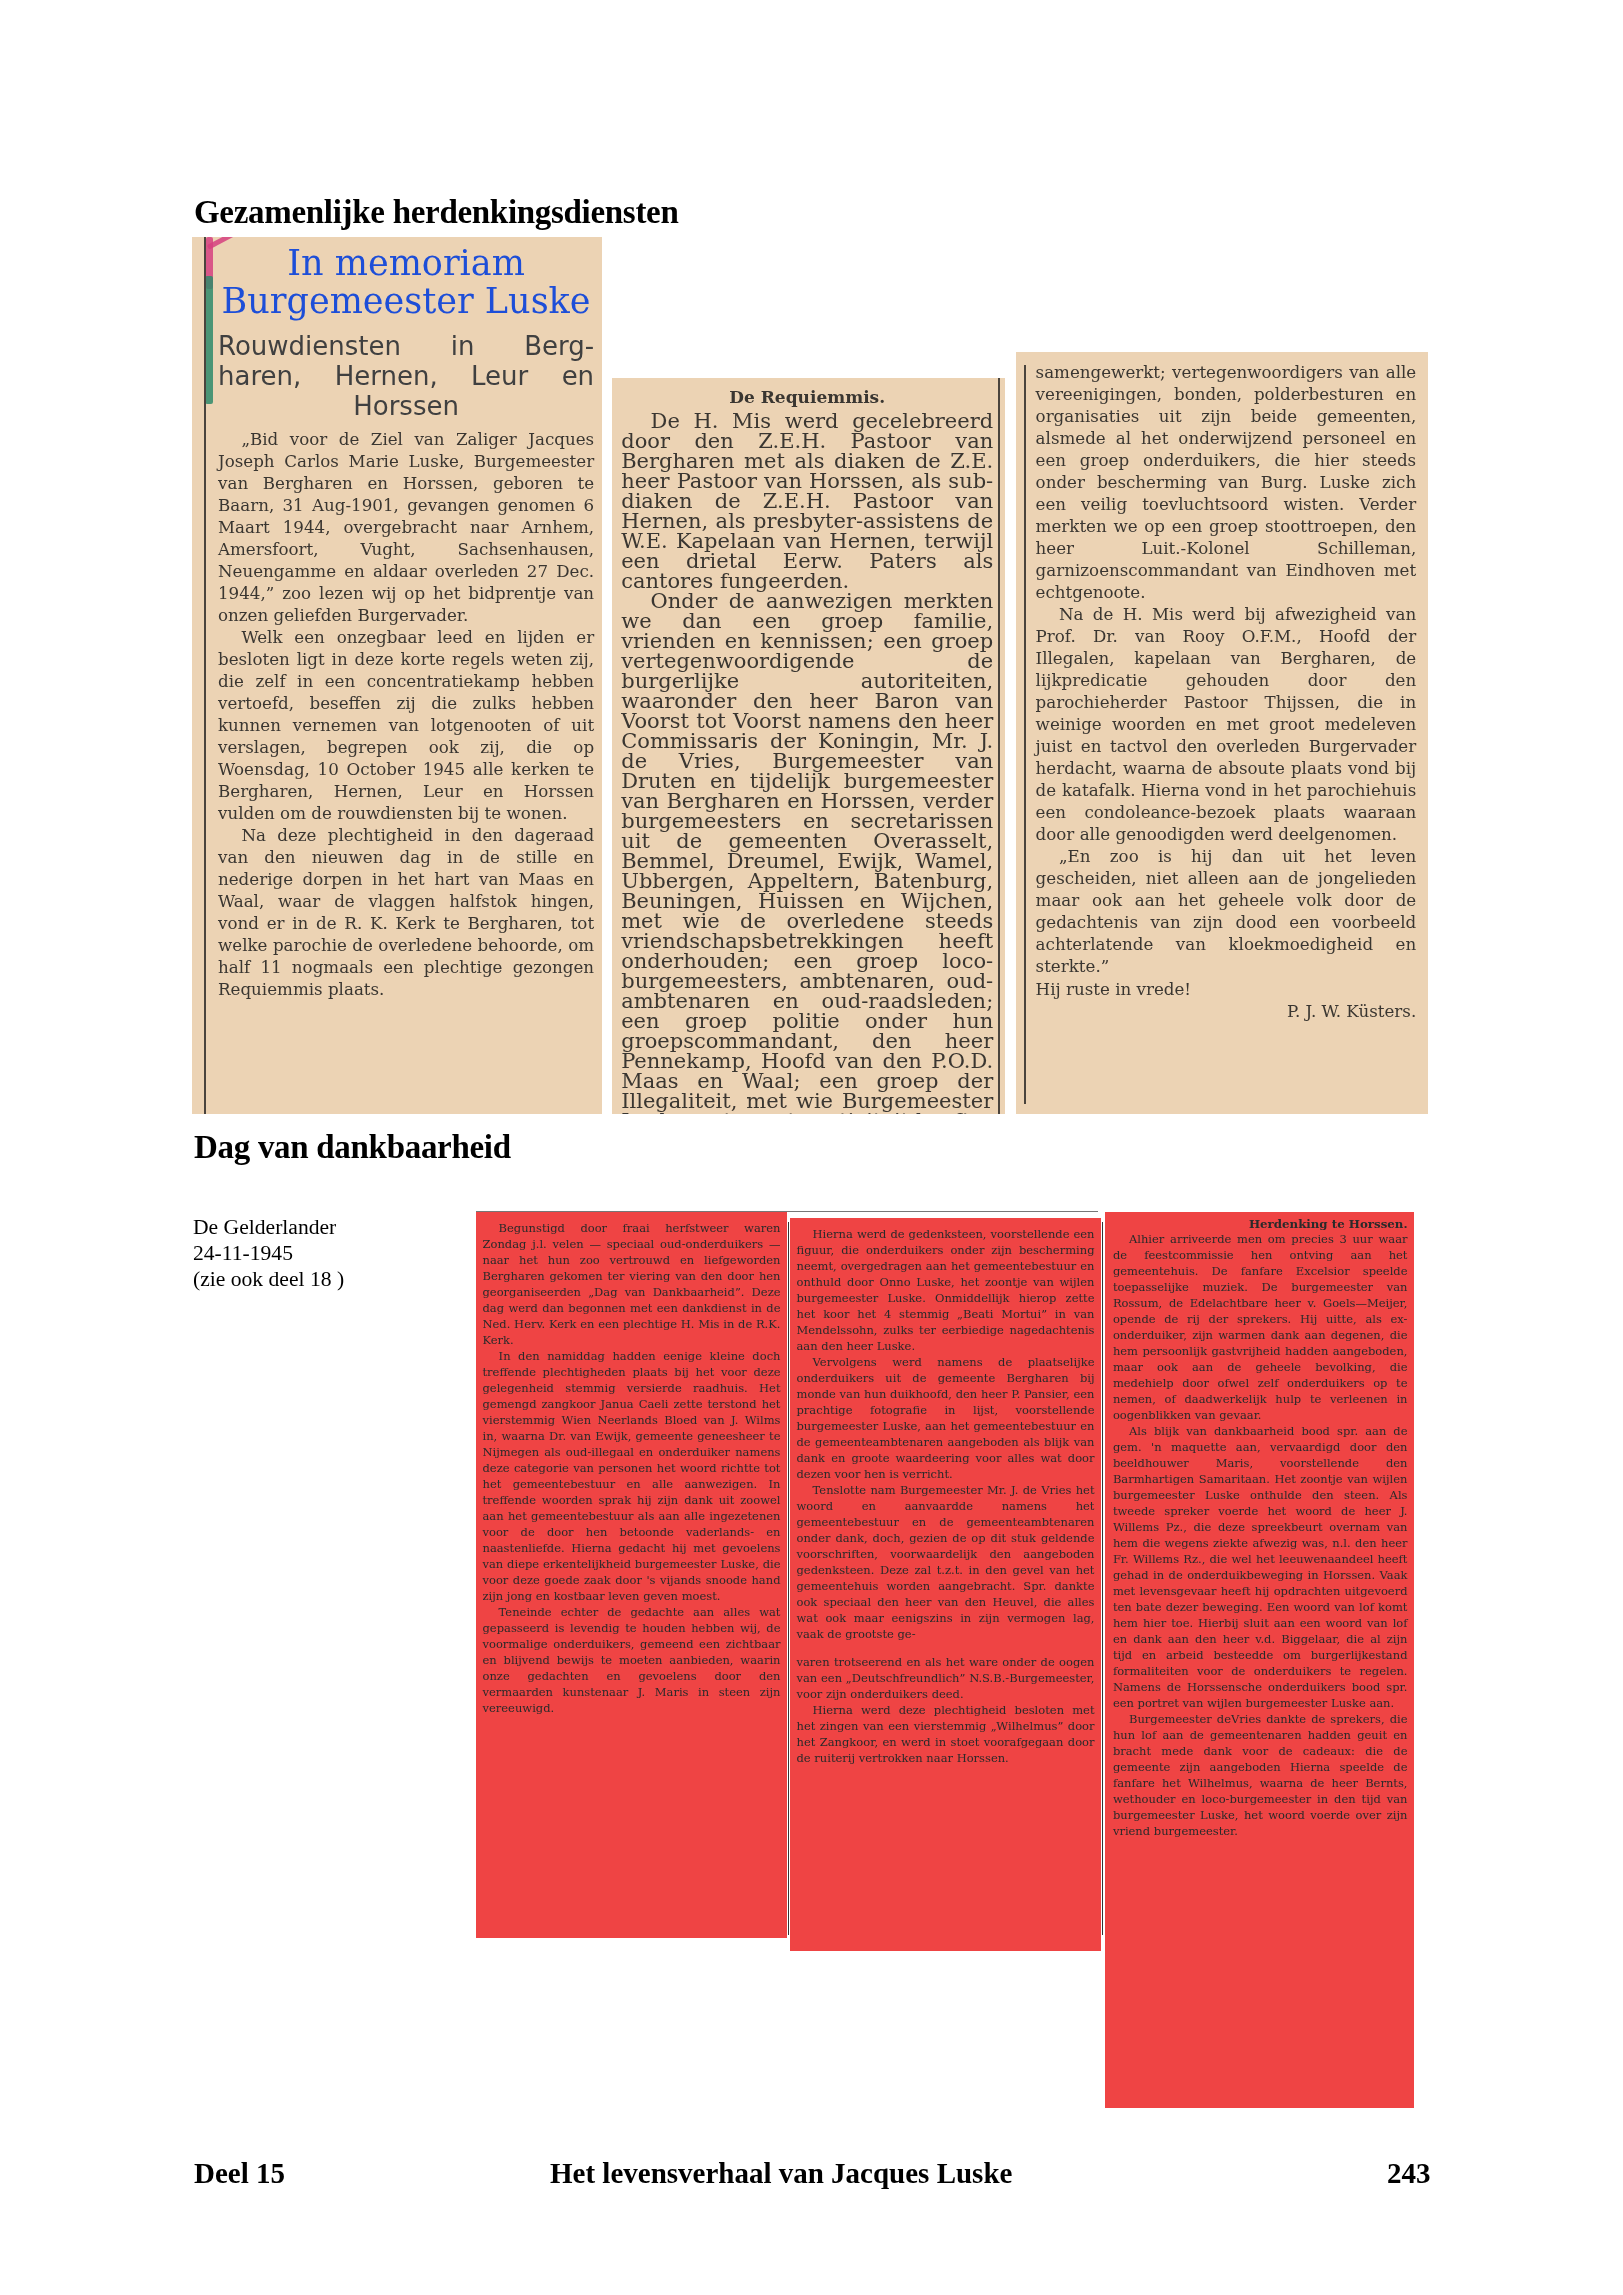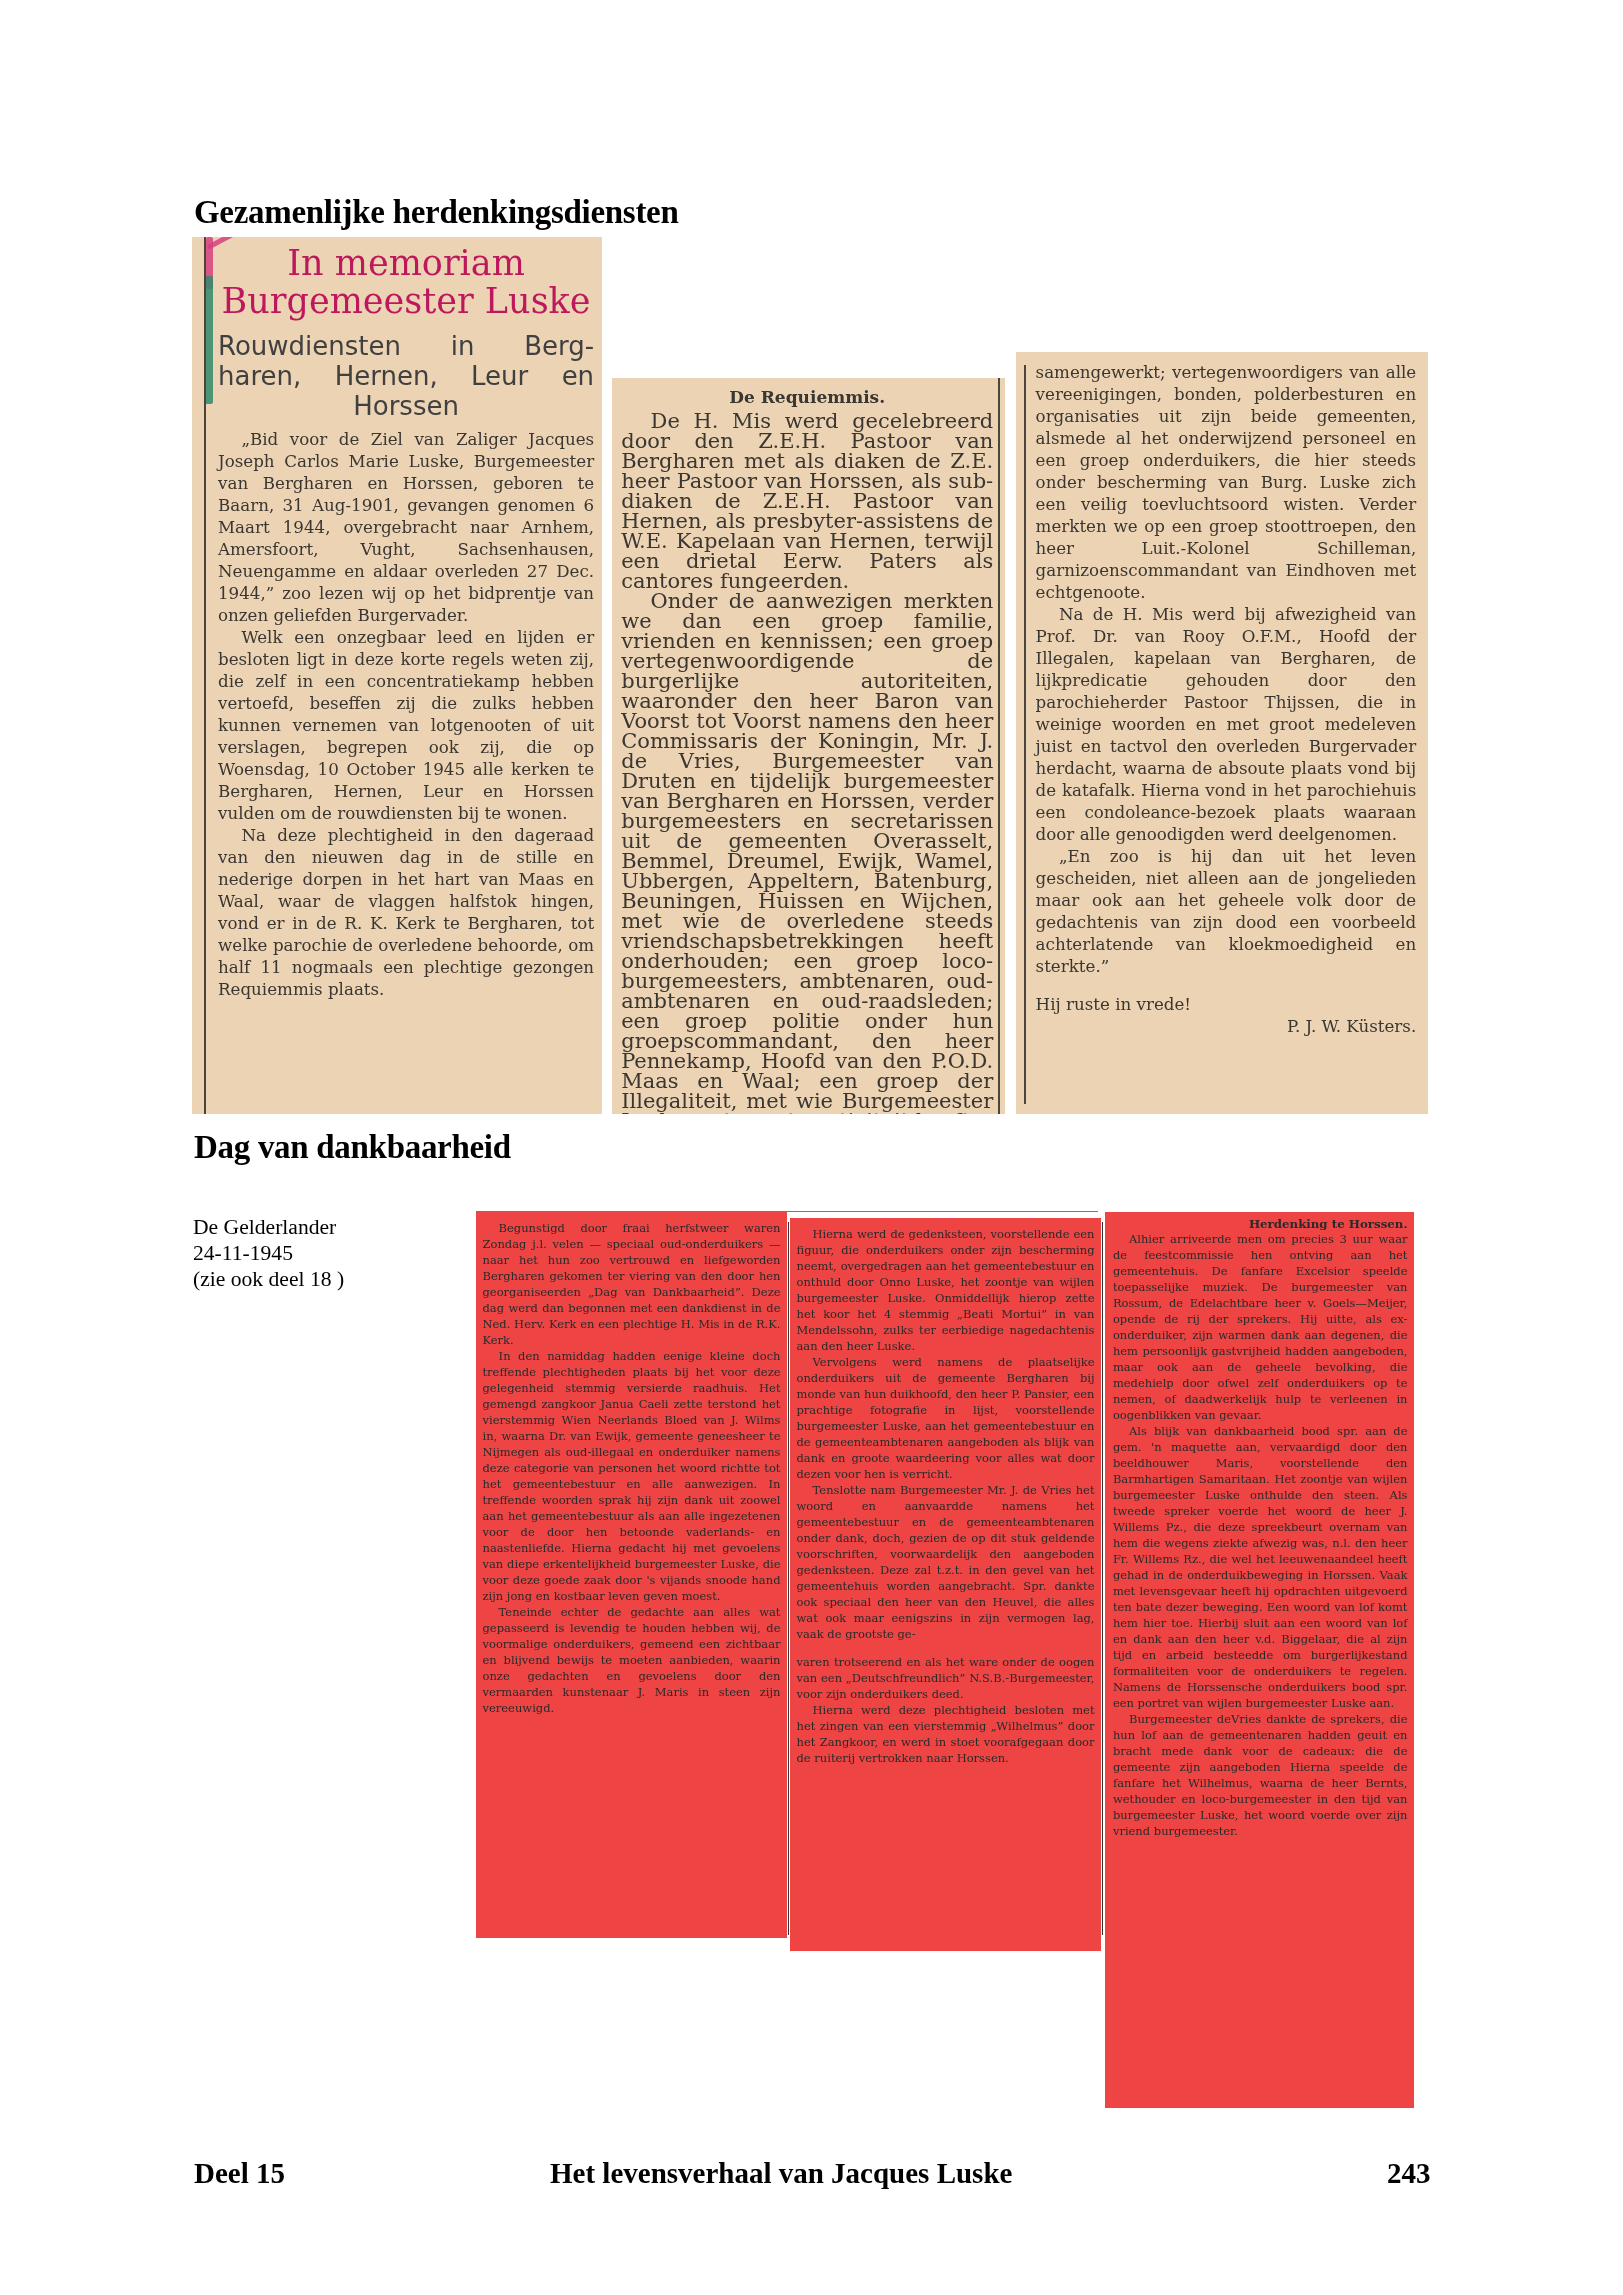--- a/index.html
+++ b/index.html
@@ -13,21 +13,21 @@
   .clip p { margin: 0; text-align: justify; text-align-last: left; }
   .clip p.indent { text-indent: 1.4em; }
   .clip .right { text-align: center; }
   .clip .center { text-align: center; }
   .rule-v { position: absolute; width: 2px; background: #4a443d; }
   .rule-v.bw { background: #333; width: 1.3px; }
   .rule-h { position: absolute; height: 1.3px; background: #777; }
 
   
   #c1 { left: 192px; top: 237px; width: 410px; height: 877px; padding: 0 7.9px 0 26px; }
-  #c1 .h1 { font-family: "DejaVu Serif", serif; font-size: 35px; text-align: center; margin: 7.9px 0 0 0; line-height: 1.08; color: #be185d; }
+  #c1 .h1 { font-family: "DejaVu Serif", serif; font-size: 35px; text-align: center; margin: 7.9px 0 0 0; line-height: 1.08; color: #1d4ed8; }
   #c1 .h2 { font-family: "DejaVu Sans", sans-serif; font-size: 26px; line-height: 1.15; margin: 11.8px 0 6.5px 0; color: #404040; }
   #c1 .h2 .l1, #c1 .h2 .l2 { text-align: justify; text-align-last: justify; display:block; }
   #c1 .h2 .l3 { text-align: center; display:block; }
   #c1 .body { font-size: 16.7px; line-height: 22px; }
   .marker-pink { position: absolute; left: 14.4px; top: 0; width: 6.5px; height: 52px; background: #d6407f; opacity: .85; border-radius: 2px; }
   .marker-pink2 { position: absolute; left: 15.7px; top: 7.9px; width: 39px; height: 5.2px; background: #d6407f; opacity: .85; transform: rotate(-28deg); transform-origin: left; border-radius: 2px; }
   .marker-green { position: absolute; left: 13px; top: 39px; width: 7.9px; height: 128px; background: #2f8a6a; opacity: .85; border-radius: 2px; }
 
   
   #c2 { left: 612px; top: 378px; width: 393px; height: 736px; padding: 9.2px 11.8px 0 9.2px; }
@@ -88,21 +88,21 @@
     <p class="indent">Onder de aanwezigen merkten we dan een groep familie, vrienden en kennissen; een groep vertegenwoordigende de burgerlijke autoriteiten, waaronder den heer Baron van Voorst tot Voorst namens den heer Commissaris der Koningin, Mr. J. de Vries, Burgemeester van Druten en tijdelijk burgemeester van Bergharen en Horssen, verder burgemeesters en secretarissen uit de gemeenten Overasselt, Bemmel, Dreumel, Ewijk, Wamel, Ubbergen, Appeltern, Batenburg, Beuningen, Huissen en Wijchen, met wie de overledene steeds vriendschapsbetrekkingen heeft onderhouden; een groep loco-burgemeesters, ambtenaren, oud-ambtenaren en oud-raadsleden; een groep politie onder hun groepscommandant, den heer Pennekamp, Hoofd van den P.O.D. Maas en Waal; een groep der Illegaliteit, met wie Burgemeester Luske met groote activiteit heeft</p>
   </div>
 </div>
 
 <div class="clip old" id="c3">
   <div class="rule-v" style="left:7.9px; top:13px; height:739px;"></div>
   <div class="body">
     <p>samengewerkt; vertegenwoordigers van alle vereenigingen, bonden, polderbesturen en organisaties uit zijn beide gemeenten, alsmede al het onderwijzend personeel en een groep onderduikers, die hier steeds onder bescherming van Burg. Luske zich een veilig toevluchtsoord wisten. Verder merkten we op een groep stoottroepen, den heer Luit.-Kolonel Schilleman, garnizoenscommandant van Eindhoven met echtgenoote.</p>
     <p class="indent">Na de H. Mis werd bij afwezigheid van Prof. Dr. van Rooy O.F.M., Hoofd der Illegalen, kapelaan van Bergharen, de lijkpredicatie gehouden door den parochieherder Pastoor Thijssen, die in weinige woorden en met groot medeleven juist en tactvol den overleden Burgervader herdacht, waarna de absoute plaats vond bij de katafalk. Hierna vond in het parochiehuis een condoleance-bezoek plaats waaraan door alle genoodigden werd deelgenomen.</p>
     <p class="indent">„En zoo is hij dan uit het leven gescheiden, niet alleen aan de jongelieden maar ook aan het geheele volk door de gedachtenis van zijn dood een voorbeeld achterlatende van kloekmoedigheid en sterkte.”</p>
-    <p class="center" style="margin-top:16px;">Hij ruste in vrede!</p>
+    <p class="center" style="margin-top:1px;">Hij ruste in vrede!</p>
     <p class="right" style="text-align:right; text-align-last:right;">P. J. W. Küsters.</p>
   </div>
 </div>
 
 <div class="section-title" style="left:194px; top:1131px;">Dag van dankbaarheid</div>
 
 <div id="source">
   <div>De Gelderlander</div>
   <div>24-11-1945</div>
   <div>(zie ook deel 18 )</div>

